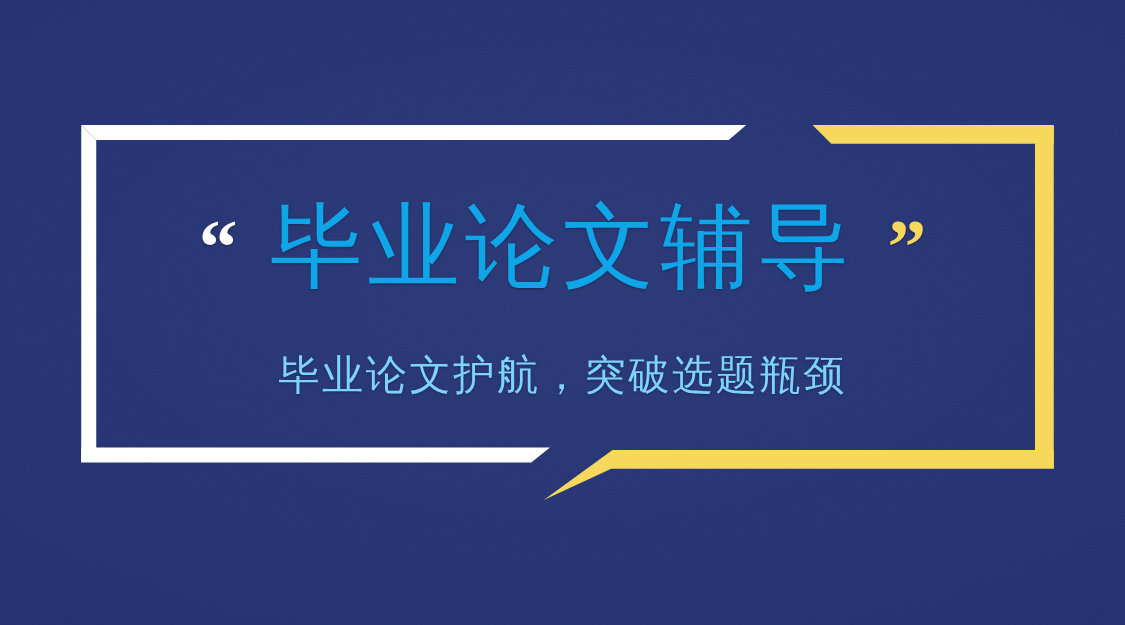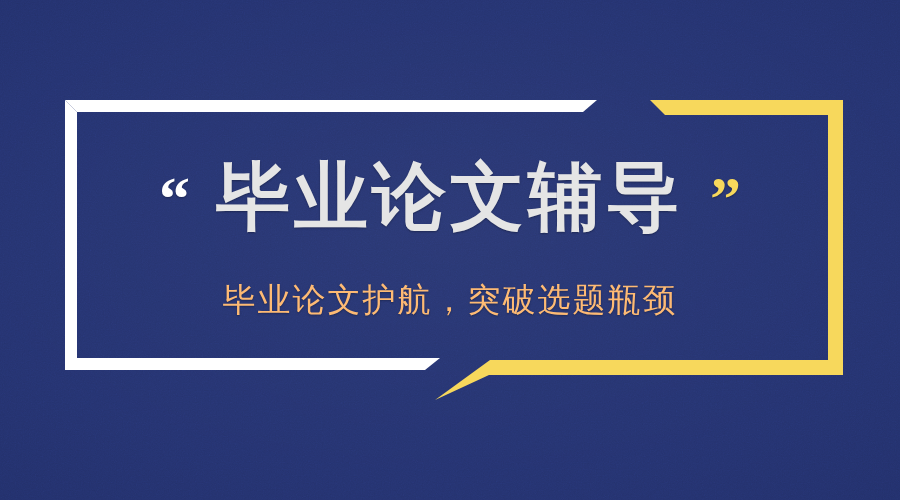--- a/index.html
+++ b/index.html
@@ -61,24 +61,24 @@
     justify-content: center;
   }
   #title-row {
     display: flex;
     align-items: flex-start;
     justify-content: center;
     width: 100%;
     margin-top: -18px;
   }
   #main-title {
-    color: #e5e5e5;
+    color: #0ea5e9;
     font-size: 74px;
     line-height: 1.02;
-    font-weight: bold;
+    font-weight: normal;
     letter-spacing: 4px;
     white-space: nowrap;
     text-shadow: 0 1px 2px rgba(0,0,0,0.30);
     margin: 0 26px;
   }
   .quote-mark {
     font-size: 62px;
     font-weight: bold;
     line-height: 1;
     font-family: "Liberation Serif", "DejaVu Serif", serif;
@@ -88,21 +88,21 @@
     color: #ffffff;
     margin-top: 8px;
     text-shadow: 0 1px 2px rgba(0,0,0,0.30);
   }
   #quote-close {
     color: #f7d85c;
     margin-top: 8px;
     text-shadow: 0 1px 2px rgba(0,0,0,0.30);
   }
   #subtitle {
-    color: #fdba74;
+    color: #7dd3fc;
     font-size: 33px;
     font-weight: normal;
     letter-spacing: 2px;
     white-space: nowrap;
     margin-top: 44px;
     text-shadow: 0 1px 2px rgba(0,0,0,0.28);
   }
 </style>
 </head>
 <body>

